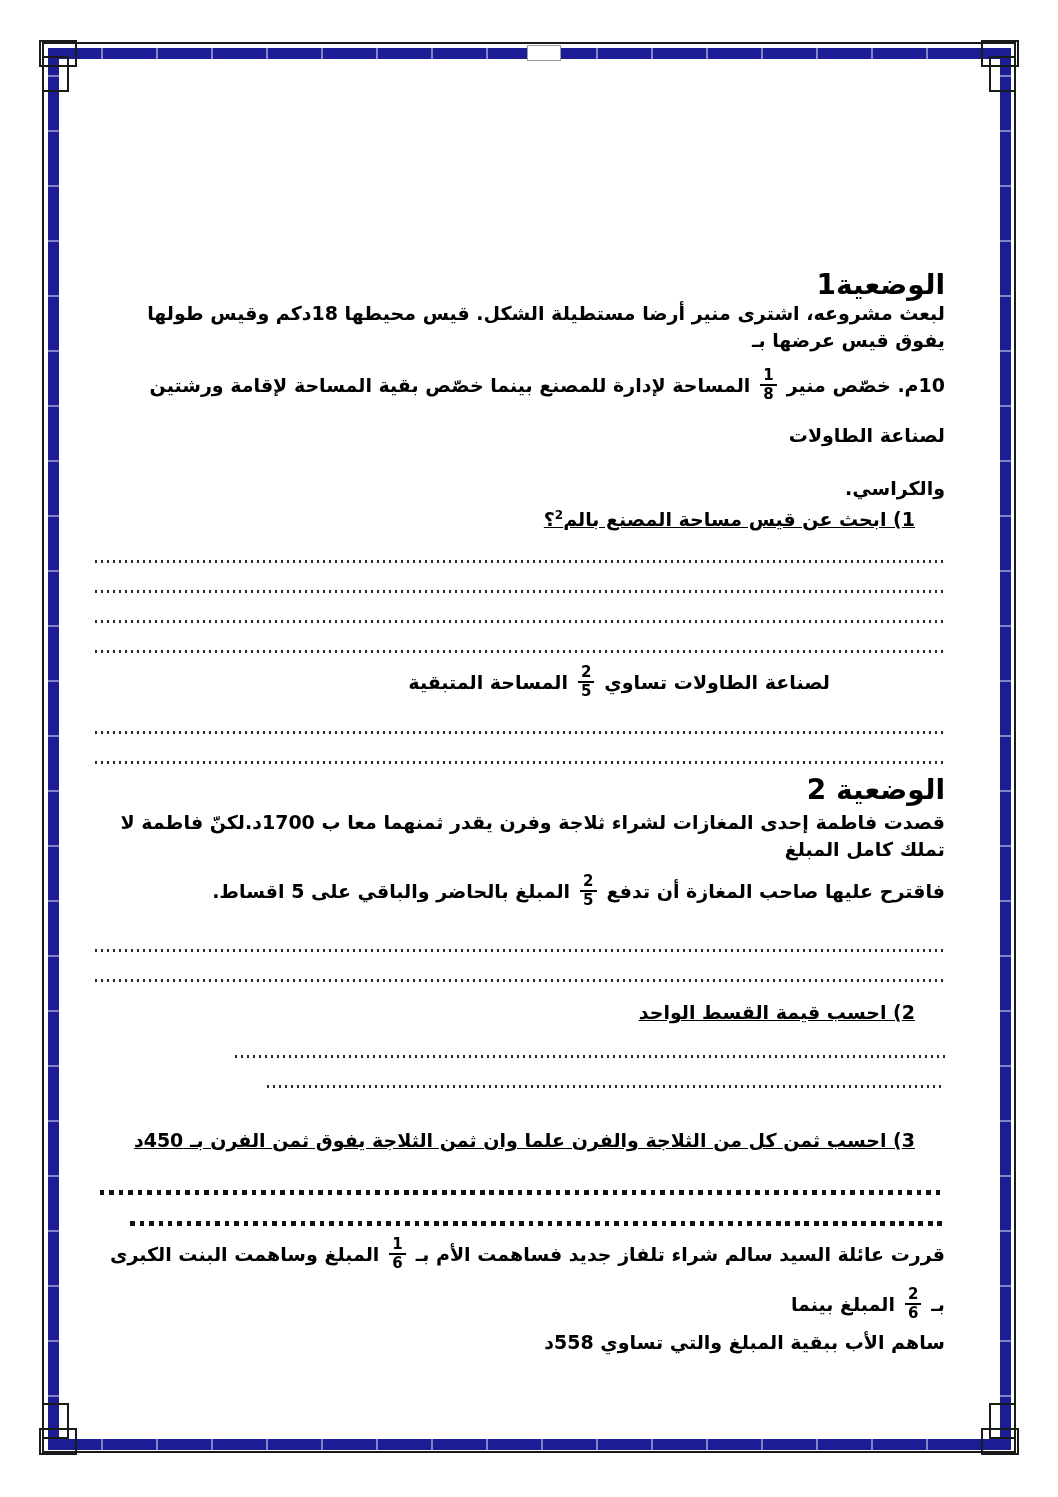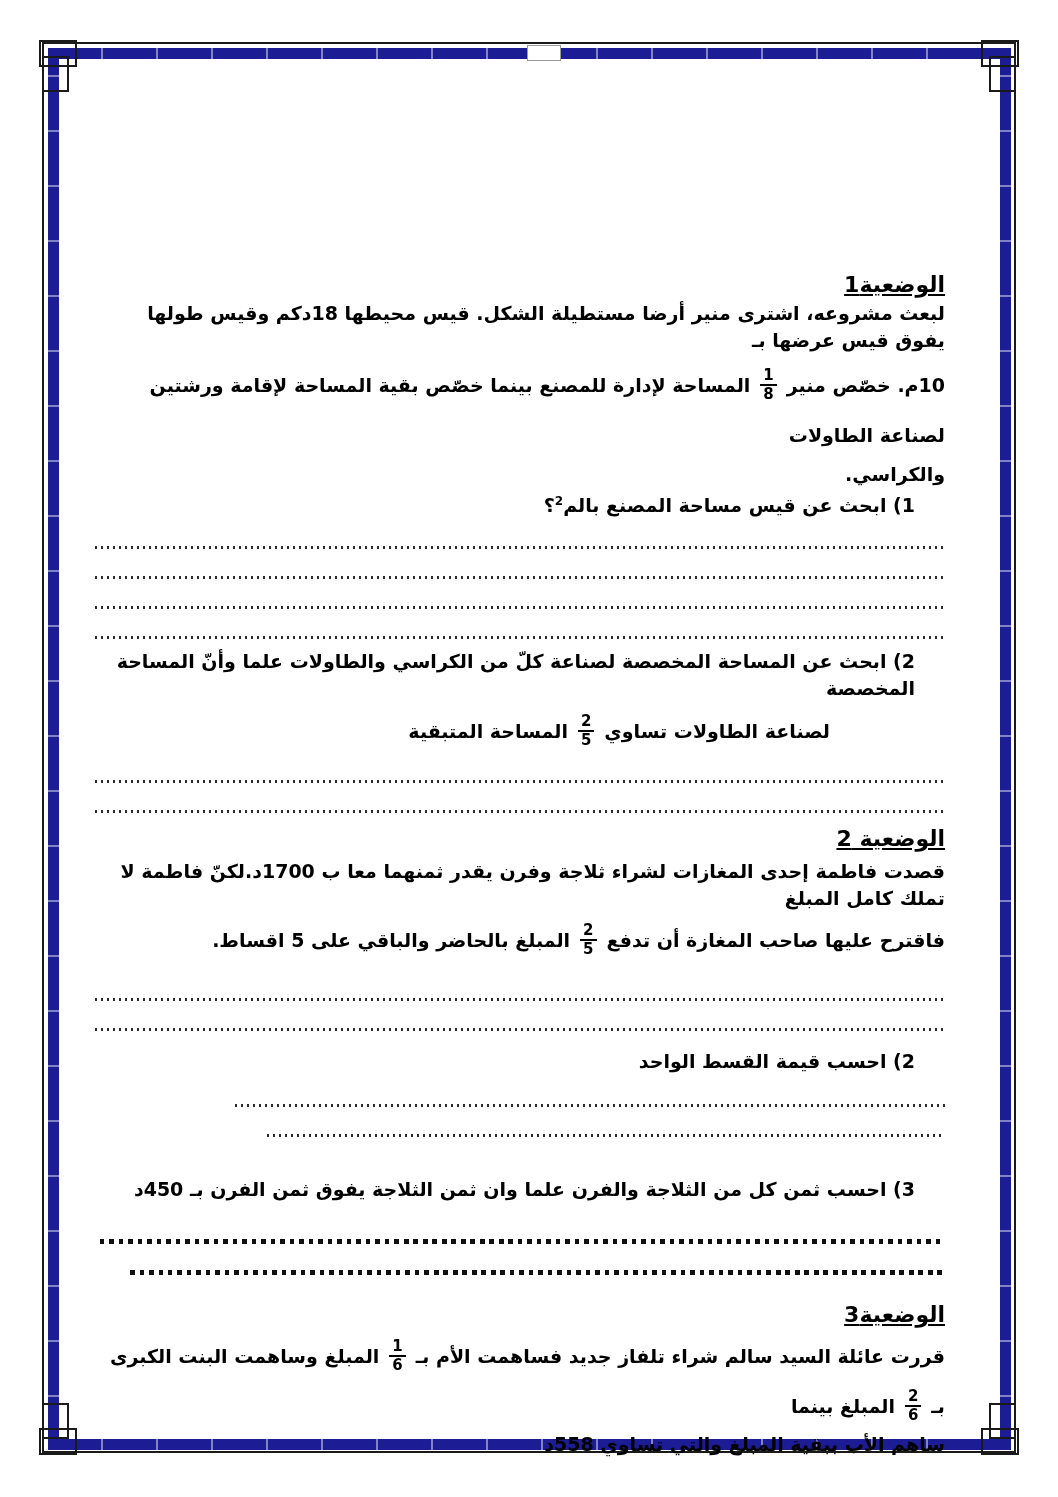--- a/index.html
+++ b/index.html
@@ -25,24 +25,24 @@
   .tl-v{left:42px;top:56px;width:27px;height:36px;}
   .tr-h{right:39px;top:40px;width:38px;height:27px;}
   .tr-v{right:42px;top:56px;width:27px;height:36px;}
   .bl-h{left:39px;bottom:42px;width:38px;height:27px;}
   .bl-v{left:42px;bottom:58px;width:27px;height:36px;}
   .br-h{right:39px;bottom:42px;width:38px;height:27px;}
   .br-v{right:42px;bottom:58px;width:27px;height:36px;}
   
   .content{position:absolute;left:95px;top:0;width:850px;direction:rtl;text-align:right;
            color:#000;font-weight:700;font-size:19px;}
-  .ptitle{font-size:22px;line-height:26px;text-decoration:underline;}
+  .ptitle{font-size:28px;line-height:26px;}
   .line{line-height:27px;text-align:right;}
   .fline{line-height:50px;}
-  .question{padding-right:30px;}
+  .question{padding-right:30px;text-decoration:underline;}
   .frac{display:inline-flex;flex-direction:column;align-items:center;direction:ltr;
         vertical-align:middle;margin:0 10px;font-size:15px;line-height:1.1;
         transform:translateY(-2px);}
   .frac .num{border-bottom:2px solid #000;padding:0 3px;}
   sup{font-size:12px;}
   .dots{height:3px;width:100%;
         background:repeating-linear-gradient(90deg,#2b2b2b 0 2.3px,transparent 2.3px 6px);}
   .dots-bold{height:5px;width:100%;
         background:repeating-linear-gradient(90deg,#101010 0 4.5px,transparent 4.5px 9.5px);}
   .w710{width:710px;} .w678{width:678px;} .w845{width:845px;} .w815{width:815px;}
@@ -71,29 +71,28 @@
 
     <div>
       <div class="ptitle" style="margin-top:272px">الوضعية1</div>
       <div class="line" style="margin-top:2px">لبعث مشروعه، اشترى منير أرضا مستطيلة الشكل. قيس محيطها 18دكم وقيس طولها يفوق قيس عرضها بـ</div>
       <div class="fline" style="margin-top:6px">
         <span>10م. خصّص منير</span><span class="frac">
             <span class="num">1</span>
             <span class="den">8</span>
           </span><span>المساحة لإدارة للمصنع بينما خصّص بقية المساحة لإقامة ورشتين لصناعة الطاولات</span>
       </div>
-      <div class="line" style="margin-top:1px">والكراسي.</div>
+      <div class="line" style="margin-top:15px">والكراسي.</div>
       <div class="line question">
         <span>1) ابحث عن قيس مساحة المصنع بالم</span><sup>2</sup><span>؟</span>
       </div>
       <div class="dots" style="margin-top:27px"></div>
       <div class="dots" style="margin-top:27px"></div>
       <div class="dots" style="margin-top:27px"></div>
       <div class="dots" style="margin-top:27px"></div>
-      <div class="line question" style="margin-top:9px">2) ابحث عن المساحة المخصصة لصناعة كلّ من الكراسي والطاولات علما وأنّ المساحة المخصصة</div>
       <div class="fline" style="margin-top:4px;padding-right:115px">
         <span>لصناعة الطاولات تساوي</span><span class="frac">
             <span class="num">2</span>
             <span class="den">5</span>
           </span><span>المساحة المتبقية</span>
       </div>
       <div class="dots" style="margin-top:24px"></div>
       <div class="dots" style="margin-top:27px"></div>
     </div>
 
@@ -110,21 +109,20 @@
       <div class="dots" style="margin-top:27px"></div>
       <div class="line question" style="margin-top:17px">2) احسب قيمة القسط الواحد</div>
       <div class="dots w710" style="margin-top:29px"></div>
       <div class="dots w678" style="margin-top:27px"></div>
       <div class="line question" style="margin-top:39px">3) احسب ثمن كل من الثلاجة والفرن علما وان ثمن الثلاجة يفوق ثمن الفرن بـ 450د</div>
       <div class="dots-bold w845" style="margin-top:36px"></div>
       <div class="dots-bold w815" style="margin-top:26px"></div>
     </div>
 
     <div>
-      <div class="ptitle" style="margin-top:27px">الوضعية3</div>
       <div class="fline" style="margin-top:3px">
         <span>قررت عائلة السيد سالم شراء تلفاز جديد فساهمت الأم بـ</span><span class="frac">
             <span class="num">1</span>
             <span class="den">6</span>
           </span><span>المبلغ وساهمت البنت الكبرى بـ</span><span class="frac">
             <span class="num">2</span>
             <span class="den">6</span>
           </span><span>المبلغ بينما</span>
       </div>
       <div class="line">ساهم الأب ببقية المبلغ والتي تساوي 558د</div>

